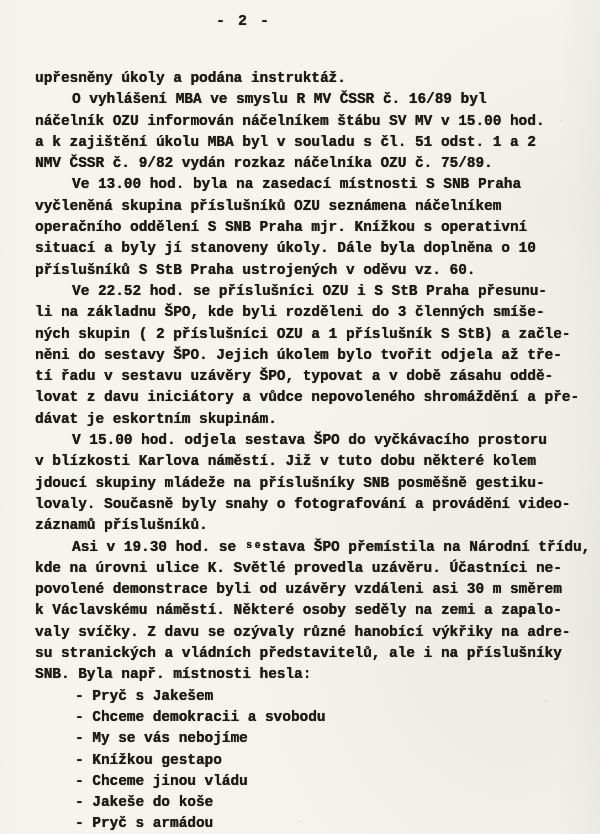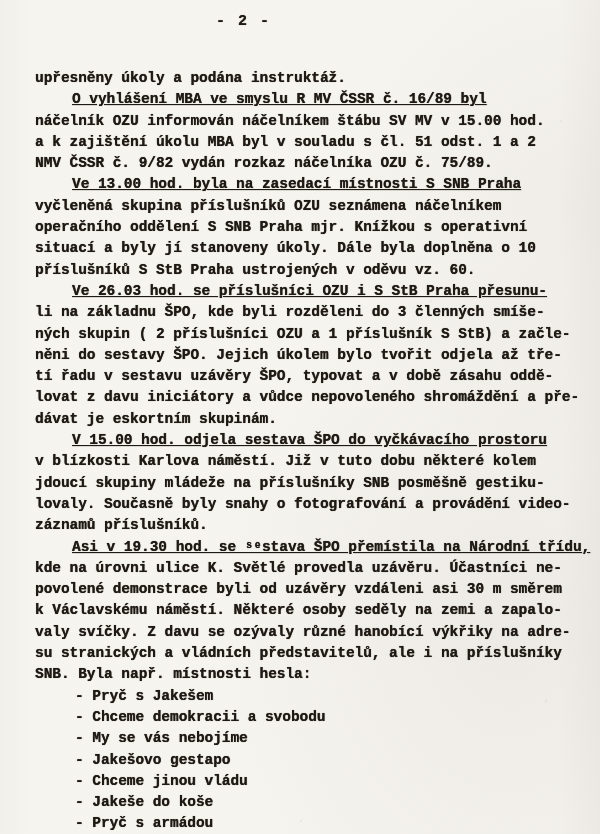--- a/index.html
+++ b/index.html
@@ -42,21 +42,21 @@
   }
   .line {
     height: 21.3px;
     line-height: 21.3px;
     font-size: 14.4px;
     font-weight: 700;
     white-space: pre;
     color: #1f1913;
     text-shadow: 0 0 0.7px rgba(31,25,19,0.85), 0.4px 0.4px 0.6px rgba(31,25,19,0.35);
   }
-  .line.ind-para { padding-left: 37px; text-decoration: underline; }
+  .line.ind-para { padding-left: 37px; }
   .line.ind-list { padding-left: 40px; }
   
   .speckles {
     position: absolute;
     top: 0; left: 0;
     width: 2px; height: 2px;
     background: transparent;
     box-shadow:
       520px 590px 1px rgba(90,85,75,0.10),
       545px 700px 1px rgba(90,85,75,0.09),
@@ -77,21 +77,21 @@
       <div class="line">upřesněny úkoly a podána instruktáž.</div>
       <div class="line ind-para">O vyhlášení MBA ve smyslu R MV ČSSR č. 16/89 byl</div>
       <div class="line">náčelník OZU informován náčelníkem štábu SV MV v 15.00 hod.</div>
       <div class="line">a k zajištění úkolu MBA byl v souladu s čl. 51 odst. 1 a 2</div>
       <div class="line">NMV ČSSR č. 9/82 vydán rozkaz náčelníka OZU č. 75/89.</div>
       <div class="line ind-para">Ve 13.00 hod. byla na zasedací místnosti S SNB Praha</div>
       <div class="line">vyčleněná skupina příslušníků OZU seznámena náčelníkem</div>
       <div class="line">operačního oddělení S SNB Praha mjr. Knížkou s operativní</div>
       <div class="line">situací a byly jí stanoveny úkoly. Dále byla doplněna o 10</div>
       <div class="line">příslušníků S StB Praha ustrojených v oděvu vz. 60.</div>
-      <div class="line ind-para">Ve 26.03 hod. se příslušníci OZU i S StB Praha přesunu-</div>
+      <div class="line ind-para">Ve 22.52 hod. se příslušníci OZU i S StB Praha přesunu-</div>
       <div class="line">li na základnu ŠPO, kde byli rozděleni do 3 členných smíše-</div>
       <div class="line">ných skupin ( 2 příslušníci OZU a 1 příslušník S StB) a začle-</div>
       <div class="line">něni do sestavy ŠPO. Jejich úkolem bylo tvořit odjela až tře-</div>
       <div class="line">tí řadu v sestavu uzávěry ŠPO, typovat a v době zásahu oddě-</div>
       <div class="line">lovat z davu iniciátory a vůdce nepovoleného shromáždění a pře-</div>
       <div class="line">dávat je eskortním skupinám.</div>
       <div class="line ind-para">V 15.00 hod. odjela sestava ŠPO do vyčkávacího prostoru</div>
       <div class="line">v blízkosti Karlova náměstí. Již v tuto dobu některé kolem</div>
       <div class="line">jdoucí skupiny mládeže na příslušníky SNB posměšně gestiku-</div>
       <div class="line">lovaly. Současně byly snahy o fotografování a provádění video-</div>
@@ -99,19 +99,19 @@
       <div class="line ind-para">Asi v 19.30 hod. se ˢᵉstava ŠPO přemístila na Národní třídu,</div>
       <div class="line">kde na úrovni ulice K. Světlé provedla uzávěru. Účastníci ne-</div>
       <div class="line">povolené demonstrace byli od uzávěry vzdáleni asi 30 m směrem</div>
       <div class="line">k Václavskému náměstí. Některé osoby seděly na zemi a zapalo-</div>
       <div class="line">valy svíčky. Z davu se ozývaly různé hanobící výkřiky na adre-</div>
       <div class="line">su stranických a vládních představitelů, ale i na příslušníky</div>
       <div class="line">SNB. Byla např. místnosti hesla:</div>
       <div class="line ind-list">- Pryč s Jakešem</div>
       <div class="line ind-list">- Chceme demokracii a svobodu</div>
       <div class="line ind-list">- My se vás nebojíme</div>
-      <div class="line ind-list">- Jakešovo gestapo</div>
+      <div class="line ind-list">- Knížkou gestapo</div>
       <div class="line ind-list">- Chceme jinou vládu</div>
       <div class="line ind-list">- Jakeše do koše</div>
       <div class="line ind-list">- Pryč s armádou</div>
     </div>
   <div class="speckles"></div>
 </div>
 
 </body></html>

